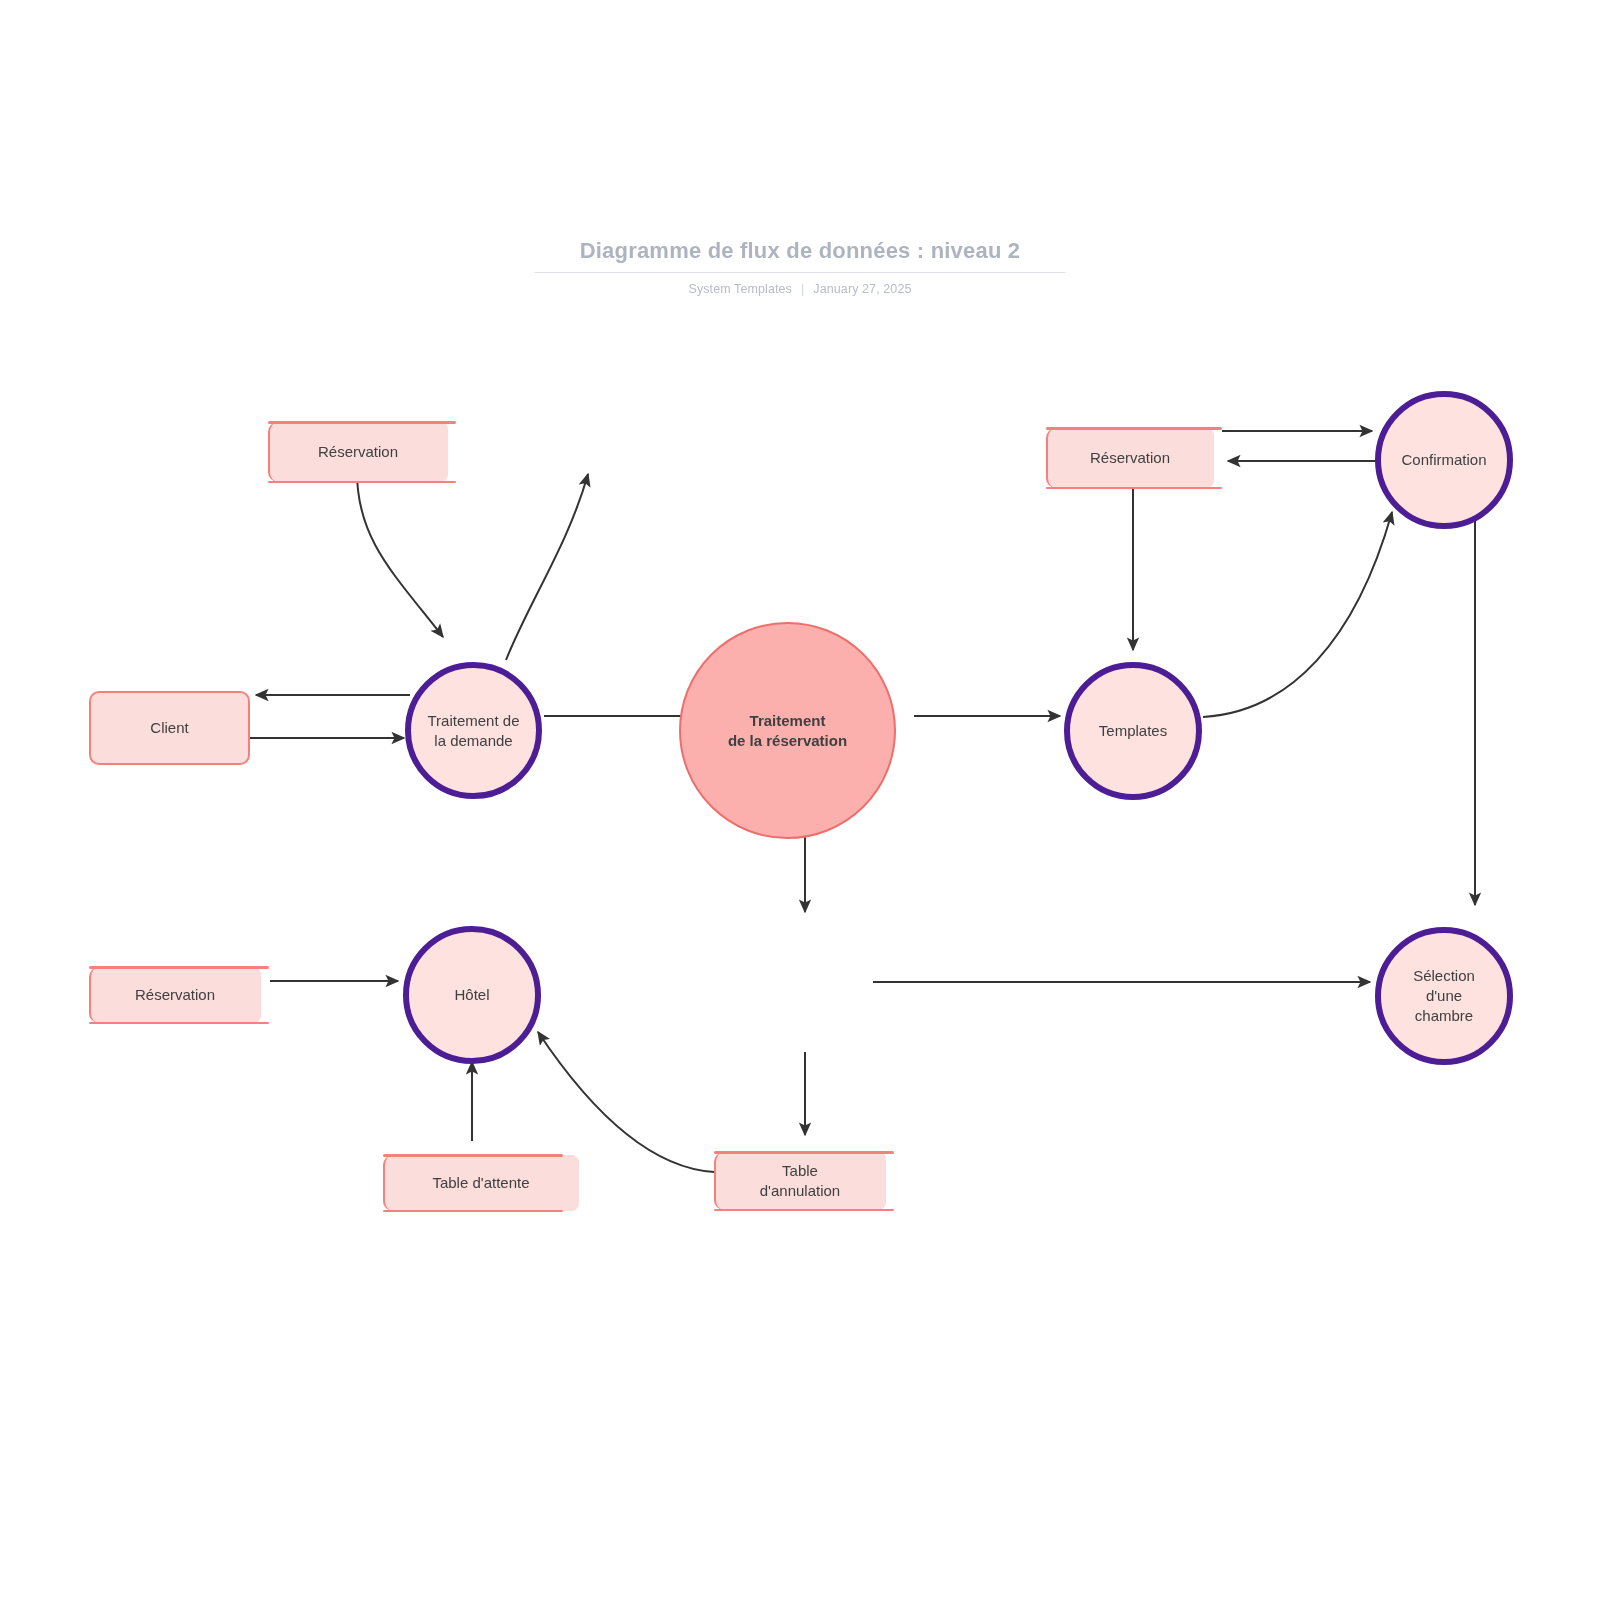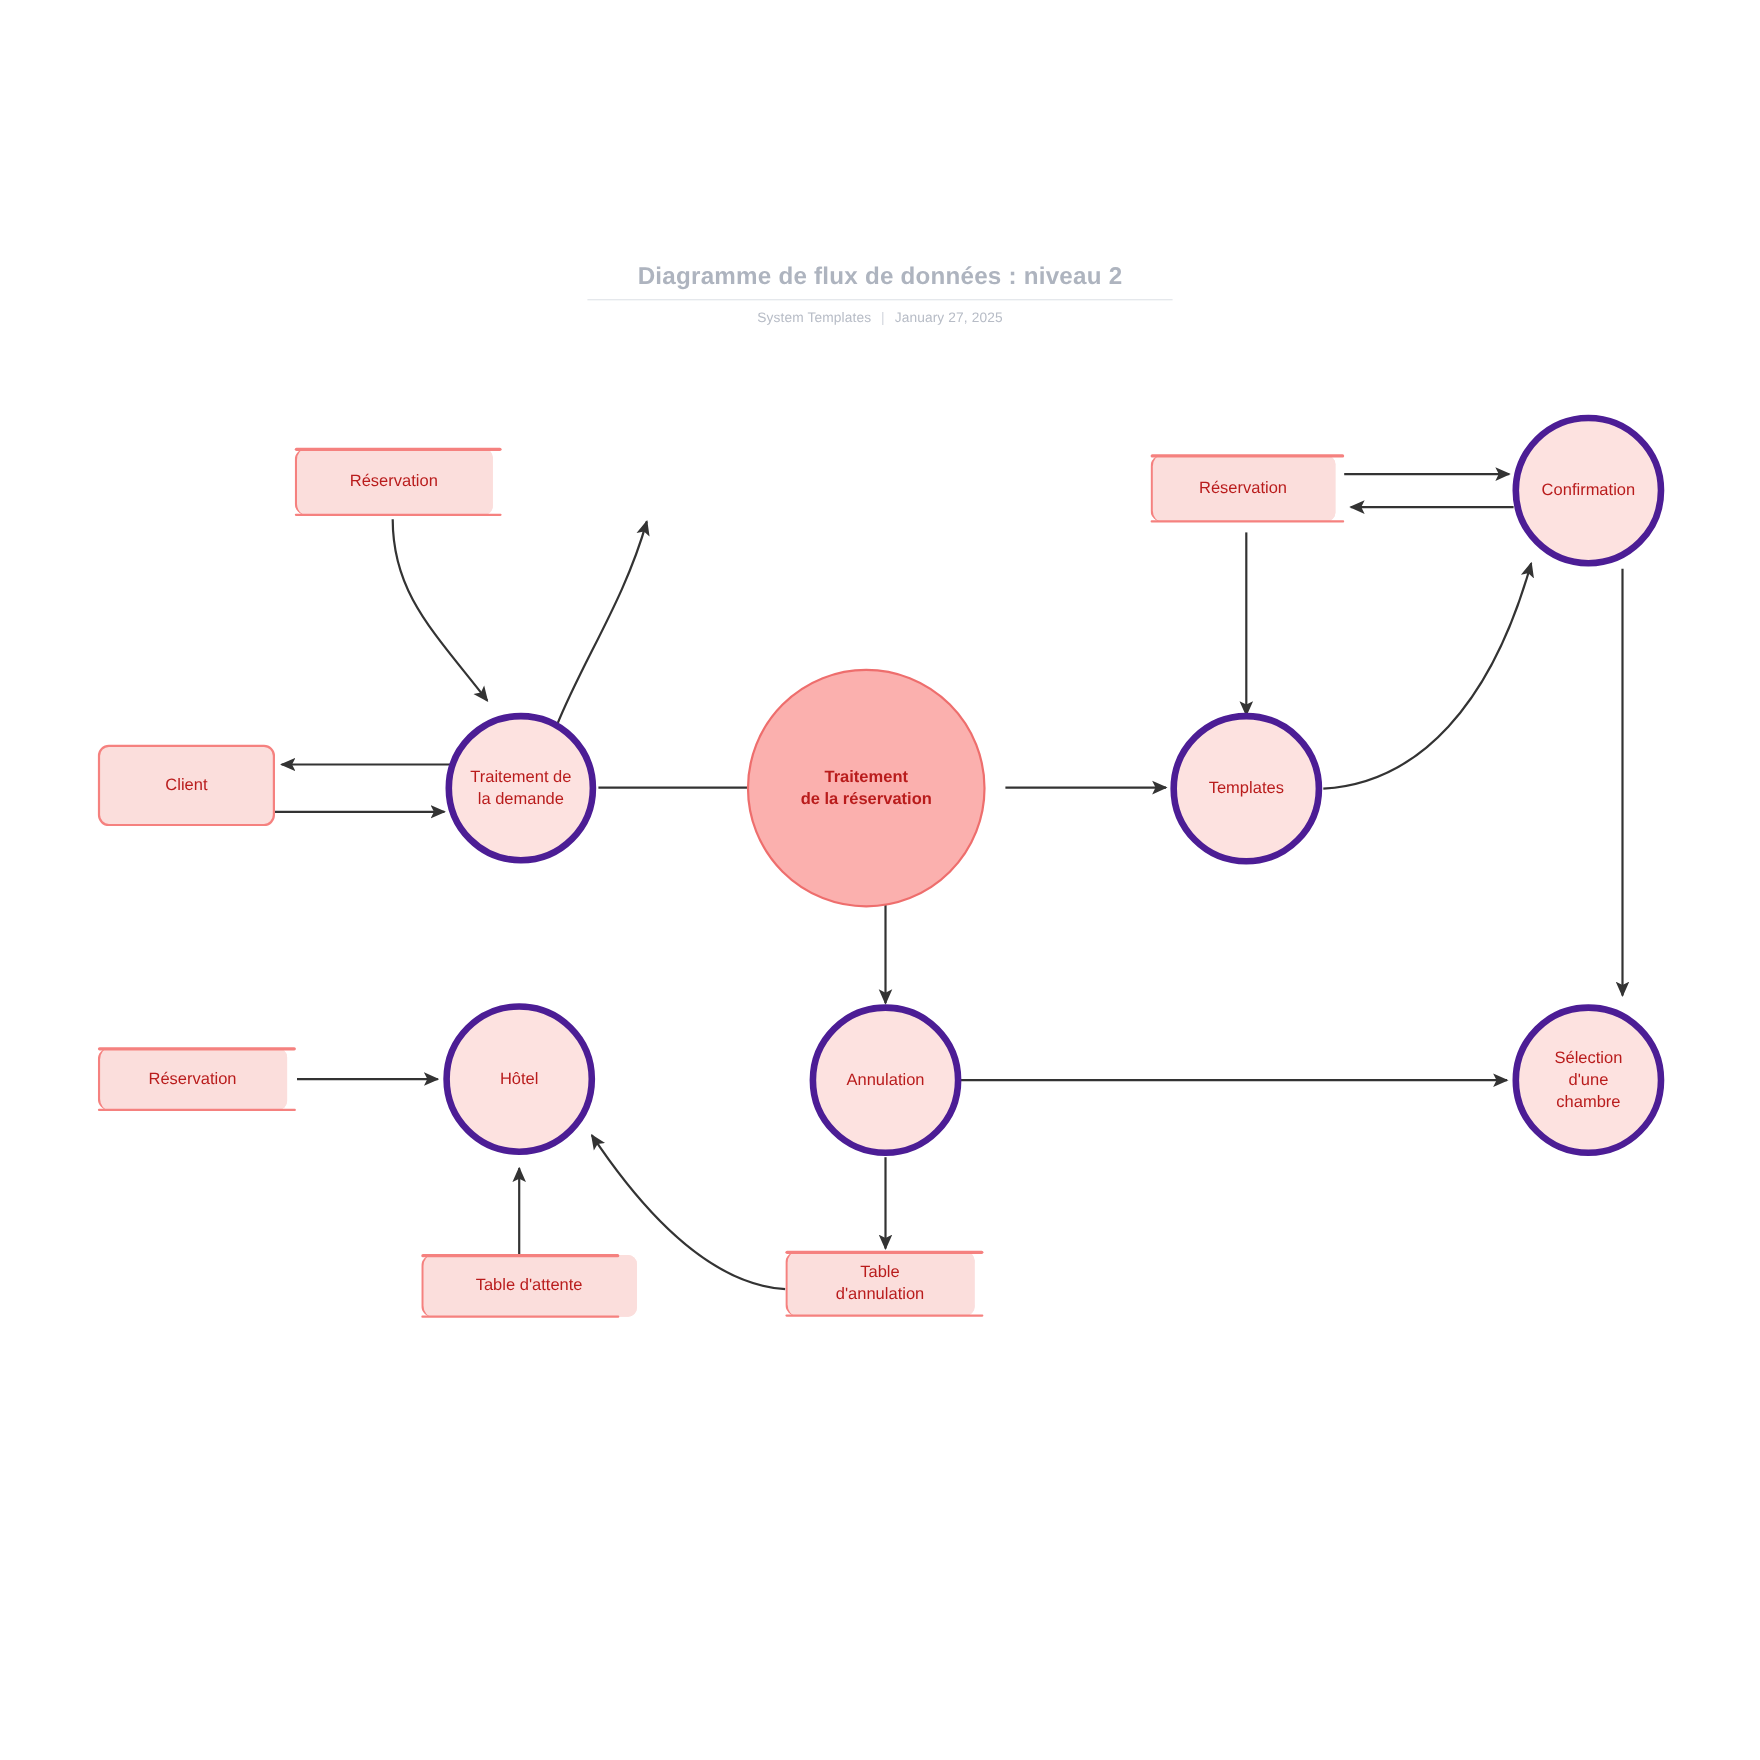--- a/index.html
+++ b/index.html
@@ -68,23 +68,24 @@
     pointer-events: none;
   }
 
   .node {
     position: absolute;
     box-sizing: border-box;
     display: flex;
     align-items: center;
     justify-content: center;
     text-align: center;
-    color: #b91c1c;
+    color: #404040;
     font-size: 15px;
     line-height: 20px;
+    margin-top: 14px;
   }
 
   
   .process {
     border-radius: 50%;
     background: #fde2e0;
     border: 6px solid #4c1d95;
   }
   .process.primary {
     background: #fbb0ae;
@@ -251,17 +252,14 @@
   <div class="node process" style="left:1375px; top:913px; width:138px; height:138px;">
     <div class="label">Sélection
 d'une
 chambre</div>
   </div>
 
   <div class="node process" style="left:403px; top:912px; width:138px; height:138px;">
     <div class="label">Hôtel</div>
   </div>
 
-  <div class="node process" style="left:736px; top:913px; width:138px; height:138px;">
-    <div class="label">Annulation</div>
-  </div>
 
 </div>
 
 </body></html>

